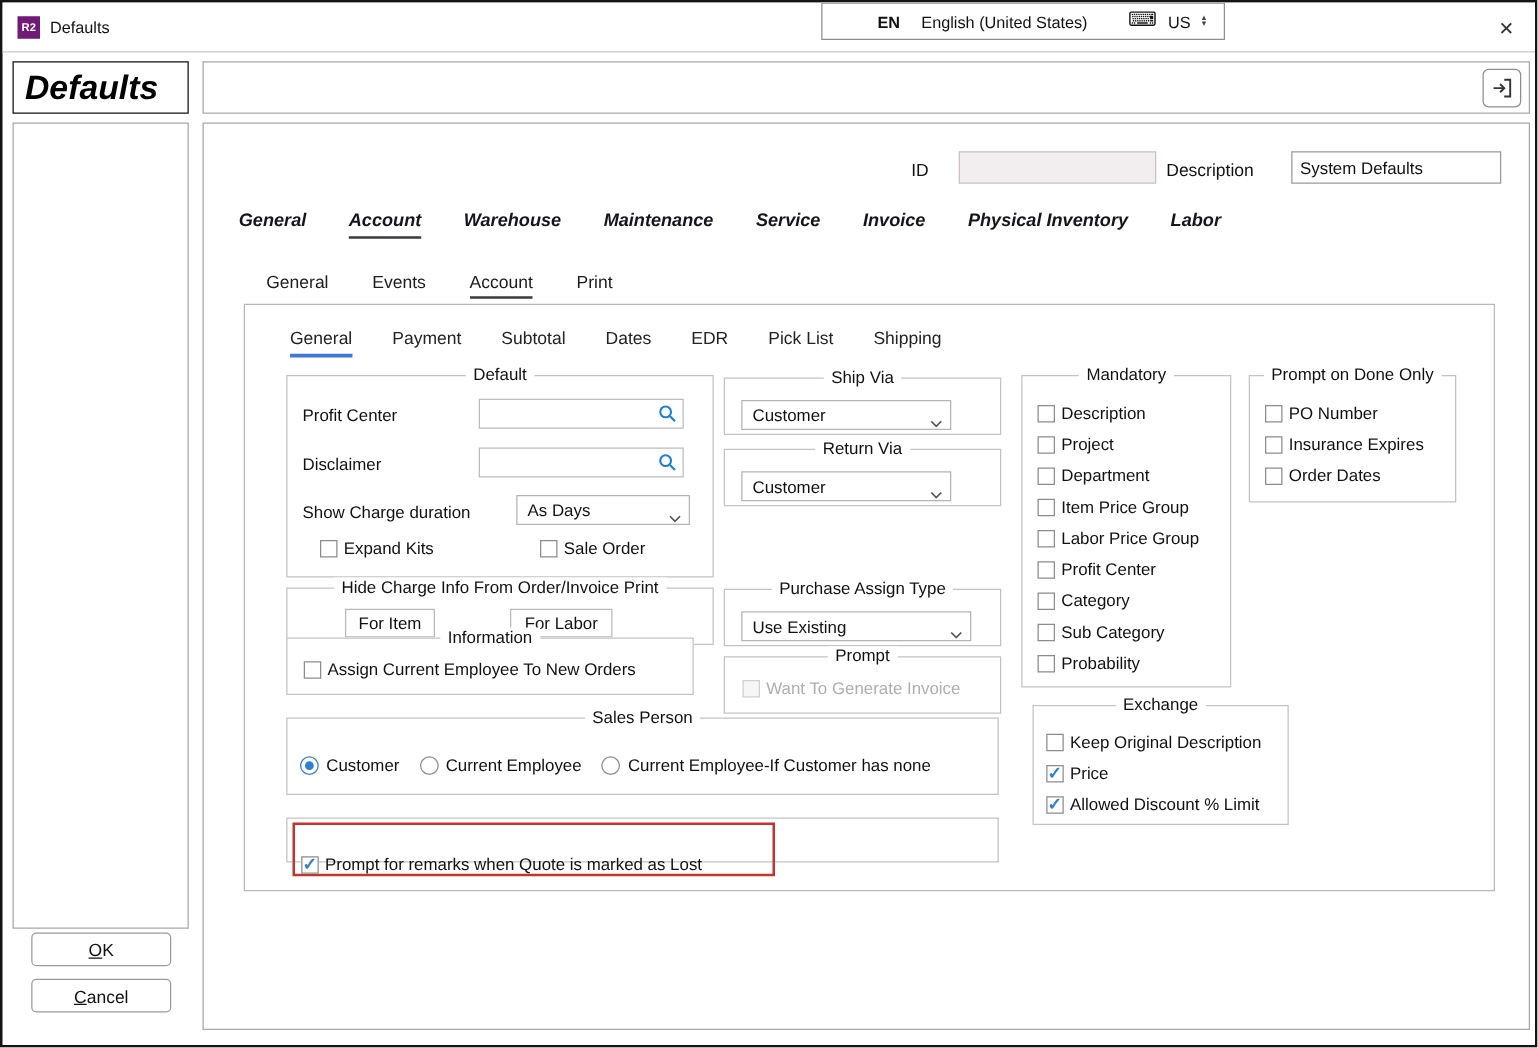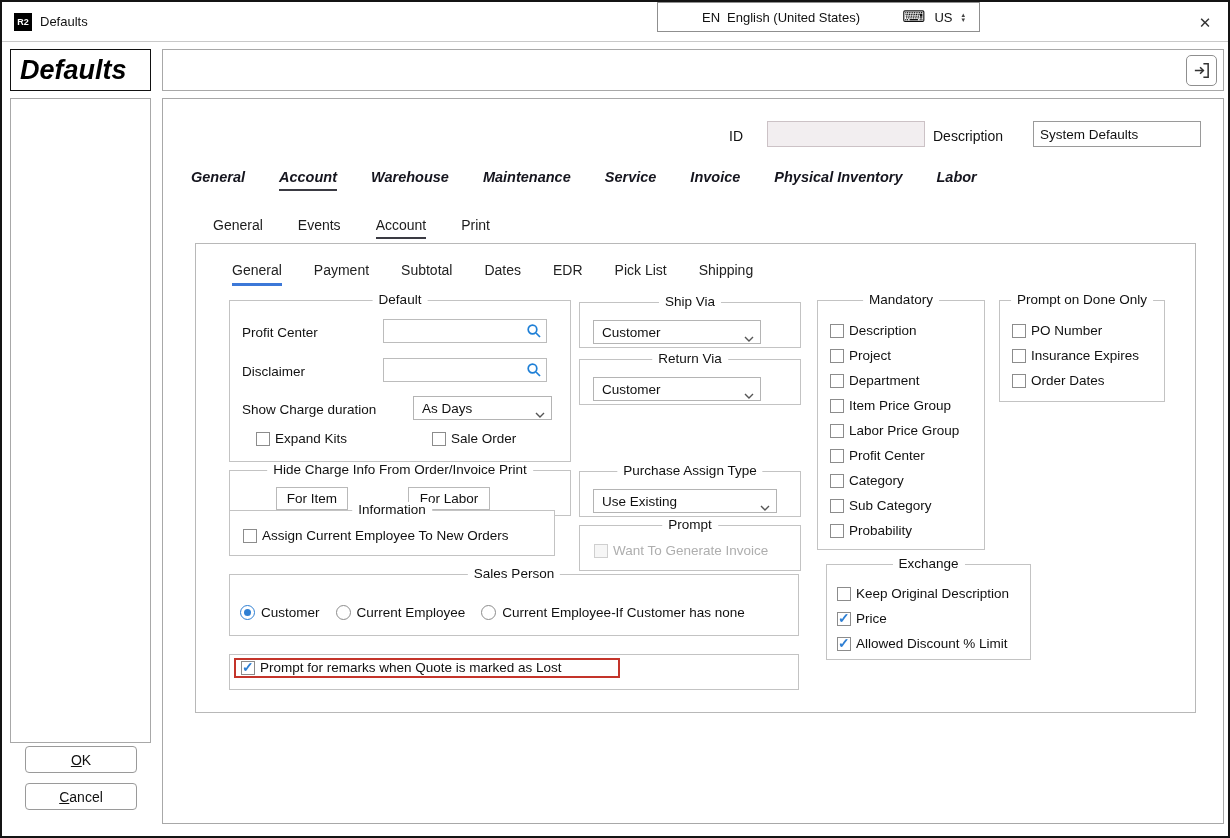--- a/index.html
+++ b/index.html
@@ -2,26 +2,26 @@
 <html><head>
 <meta charset="utf-8">
 <style>
   * { margin:0; padding:0; box-sizing:border-box; }
   html,body { background:#e9e9e9; }
   body { font-family:"Liberation Sans", sans-serif; color:#111; }
   #window { position:relative; width:1230px; height:838px; background:#fff; border:2px solid #141414; overflow:hidden; font-size:14px; }
 
   
   .titlebar { position:absolute; left:0; top:0; width:100%; height:40px; background:#fff; border-bottom:1px solid #c9c9c9; }
-  .app-icon { position:absolute; left:12px; top:11px; width:18px; height:18px; background:#000000; color:#fff; font-size:9px; font-weight:bold; display:flex; align-items:center; justify-content:center; }
+  .app-icon { position:absolute; left:12px; top:11px; width:18px; height:18px; background:#701a75; color:#fff; font-size:9px; font-weight:bold; display:flex; align-items:center; justify-content:center; }
   .title-text { position:absolute; left:38px; top:12px; font-size:13px; color:#111; }
   .close-btn { position:absolute; right:8px; top:8px; width:30px; height:26px; display:flex; align-items:center; justify-content:center; font-size:15px; color:#333; cursor:default; }
 
   .langbar { position:absolute; left:655px; top:0px; width:323px; height:30px; background:#fff; border:1px solid #8f8f8f; display:flex; align-items:center; padding:0 14px 0 44px; font-size:13px; }
-  .langbar .code { font-weight:normal; margin-right:7px; }
+  .langbar .code { font-weight:bold; margin-right:17px; }
   .langbar .right-group { margin-left:auto; display:flex; align-items:center; gap:9px; }
   .kbd-icon { font-size:16px; line-height:14px; }
   .spinner { display:flex; flex-direction:column; align-items:center; line-height:5px; font-size:7px; color:#444; }
 
   
   .sidebar-title { position:absolute; left:8px; top:47px; width:141px; height:42px; border:1.5px solid #111; background:#fff; display:flex; align-items:center; padding-left:9px; font-size:27px; font-weight:bold; font-style:italic; color:#000; }
   .sidebar-panel { position:absolute; left:8px; top:96px; width:141px; height:645px; border:1px solid #a8a8a8; background:#fff; }
   .btn { position:absolute; left:23px; width:112px; height:27px; border:1px solid #9a9a9a; border-radius:4px; background:#fff; font-size:14px; display:flex; align-items:center; justify-content:center; cursor:default; }
   .ok-btn { top:744px; } .cancel-btn { top:781px; }
   .u { text-decoration:underline; }
@@ -69,21 +69,21 @@
   .cb.disabled .box { border-color:#cfcfcf; background:#f6f6f6; }
 
   .radio { display:inline-flex; align-items:center; gap:6px; font-size:13.5px; color:#111; white-space:nowrap; cursor:default; }
   .radio .dot { width:15px; height:15px; border-radius:50%; border:1px solid #8c8c8c; background:#fff; position:relative; flex:none; }
   .radio.selected .dot { border-color:#2f7fd3; }
   .radio.selected .dot::after { content:""; position:absolute; left:3px; top:3px; width:7px; height:7px; border-radius:50%; background:#2f7fd3; }
   .radio-row { position:absolute; left:10px; top:30px; display:flex; gap:16px; }
 
   .mini-box { position:absolute; height:23px; border:1px solid #b9b9b9; background:#fff; display:flex; align-items:center; justify-content:center; font-size:13.5px; cursor:default; }
 
-  .red-rect { position:absolute; left:4px; top:3px; width:386px; height:20px; border:2px solid #c4342a; display:flex; align-items:flex-start; }
+  .red-rect { position:absolute; left:4px; top:3px; width:386px; height:43px; border:2px solid #c4342a; display:flex; align-items:flex-end; }
 </style>
 </head>
 <body>
 
 <div id="window">
 
   <div class="titlebar">
     <div class="app-icon">R2</div>
     <div class="title-text">Defaults</div>
     <div class="langbar">

